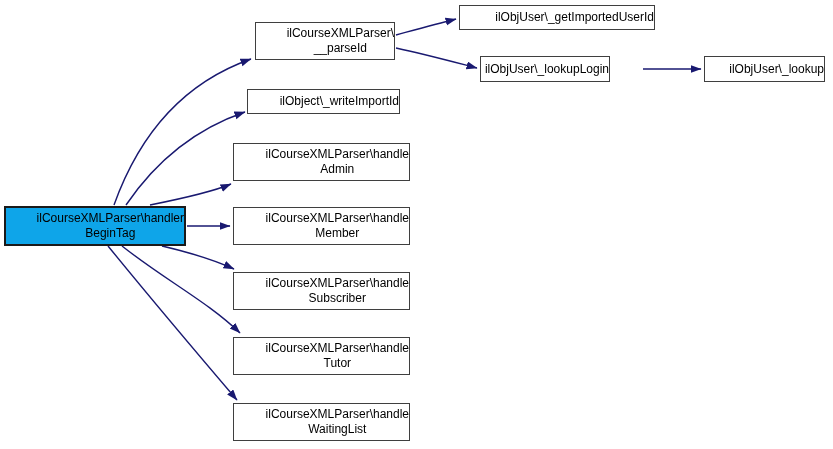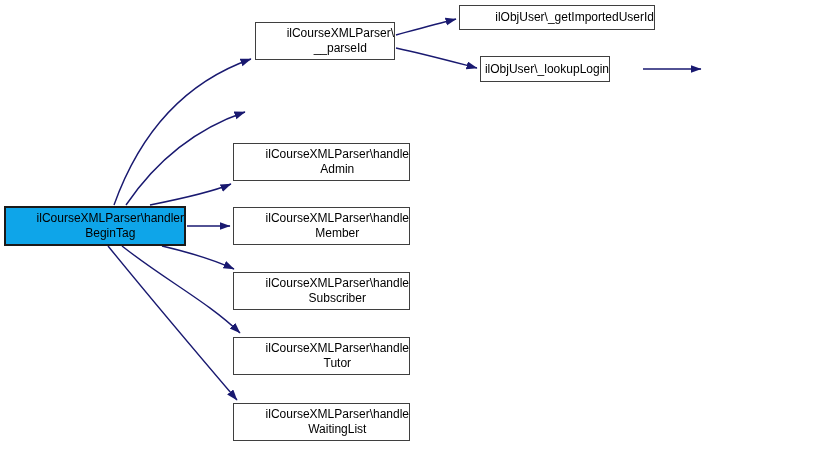--- a/index.html
+++ b/index.html
@@ -77,20 +77,23 @@
   <div id="n-handlerBeginTag" class="node highlighted">
     <span class="node-label">ilCourseXMLParser\handler
 BeginTag</span>
   </div>
 
   <div id="n-parseId" class="node">
     <span class="node-label">ilCourseXMLParser\
 __parseId</span>
   </div>
 
+  <div id="n-writeImportId" class="node">
+    <span class="node-label">ilObject\_writeImportId</span>
+  </div>
 
   <div id="n-handleAdmin" class="node">
     <span class="node-label">ilCourseXMLParser\handle
 Admin</span>
   </div>
 
   <div id="n-handleMember" class="node">
     <span class="node-label">ilCourseXMLParser\handle
 Member</span>
   </div>
@@ -111,14 +114,17 @@
   </div>
 
   <div id="n-getImportedUserId" class="node">
     <span class="node-label">ilObjUser\_getImportedUserId</span>
   </div>
 
   <div id="n-lookupLogin" class="node">
     <span class="node-label">ilObjUser\_lookupLogin</span>
   </div>
 
+  <div id="n-lookup" class="node">
+    <span class="node-label">ilObjUser\_lookup</span>
+  </div>
 
 </div>
 
 </body></html>

